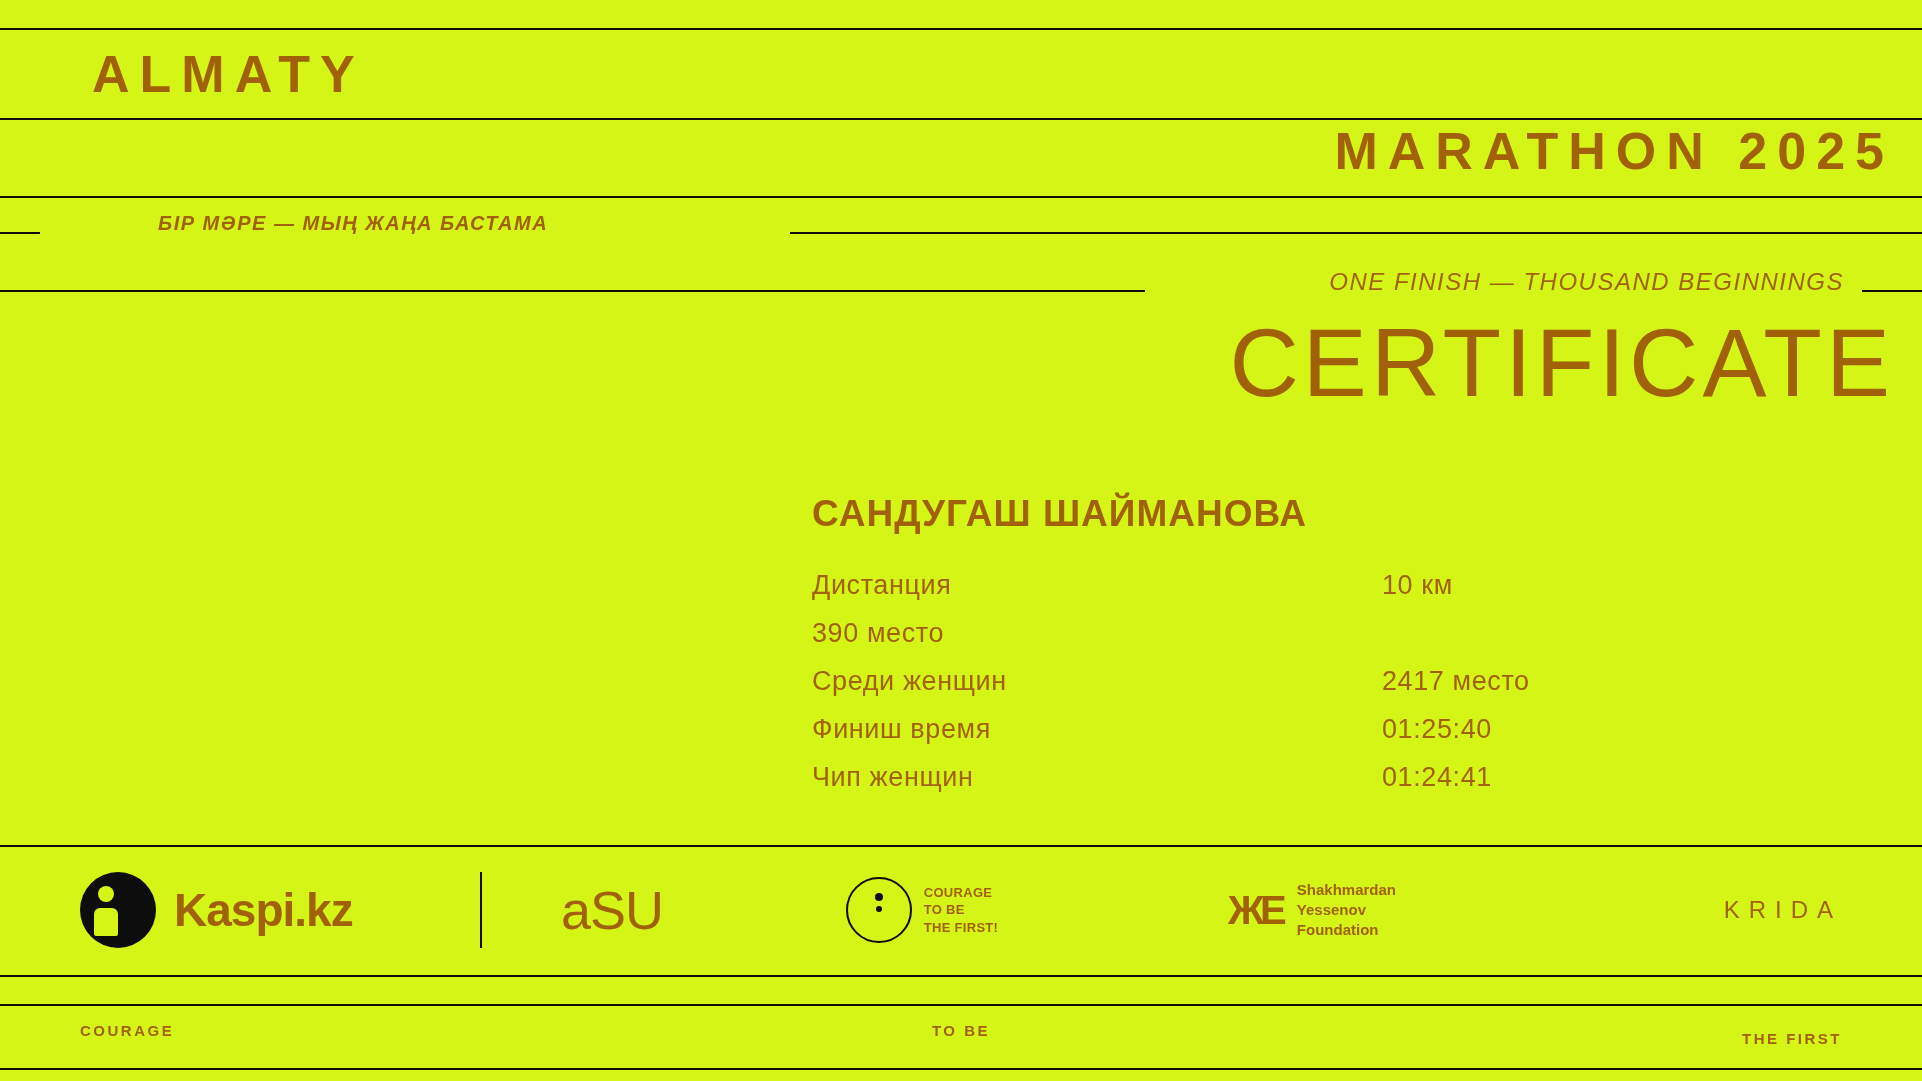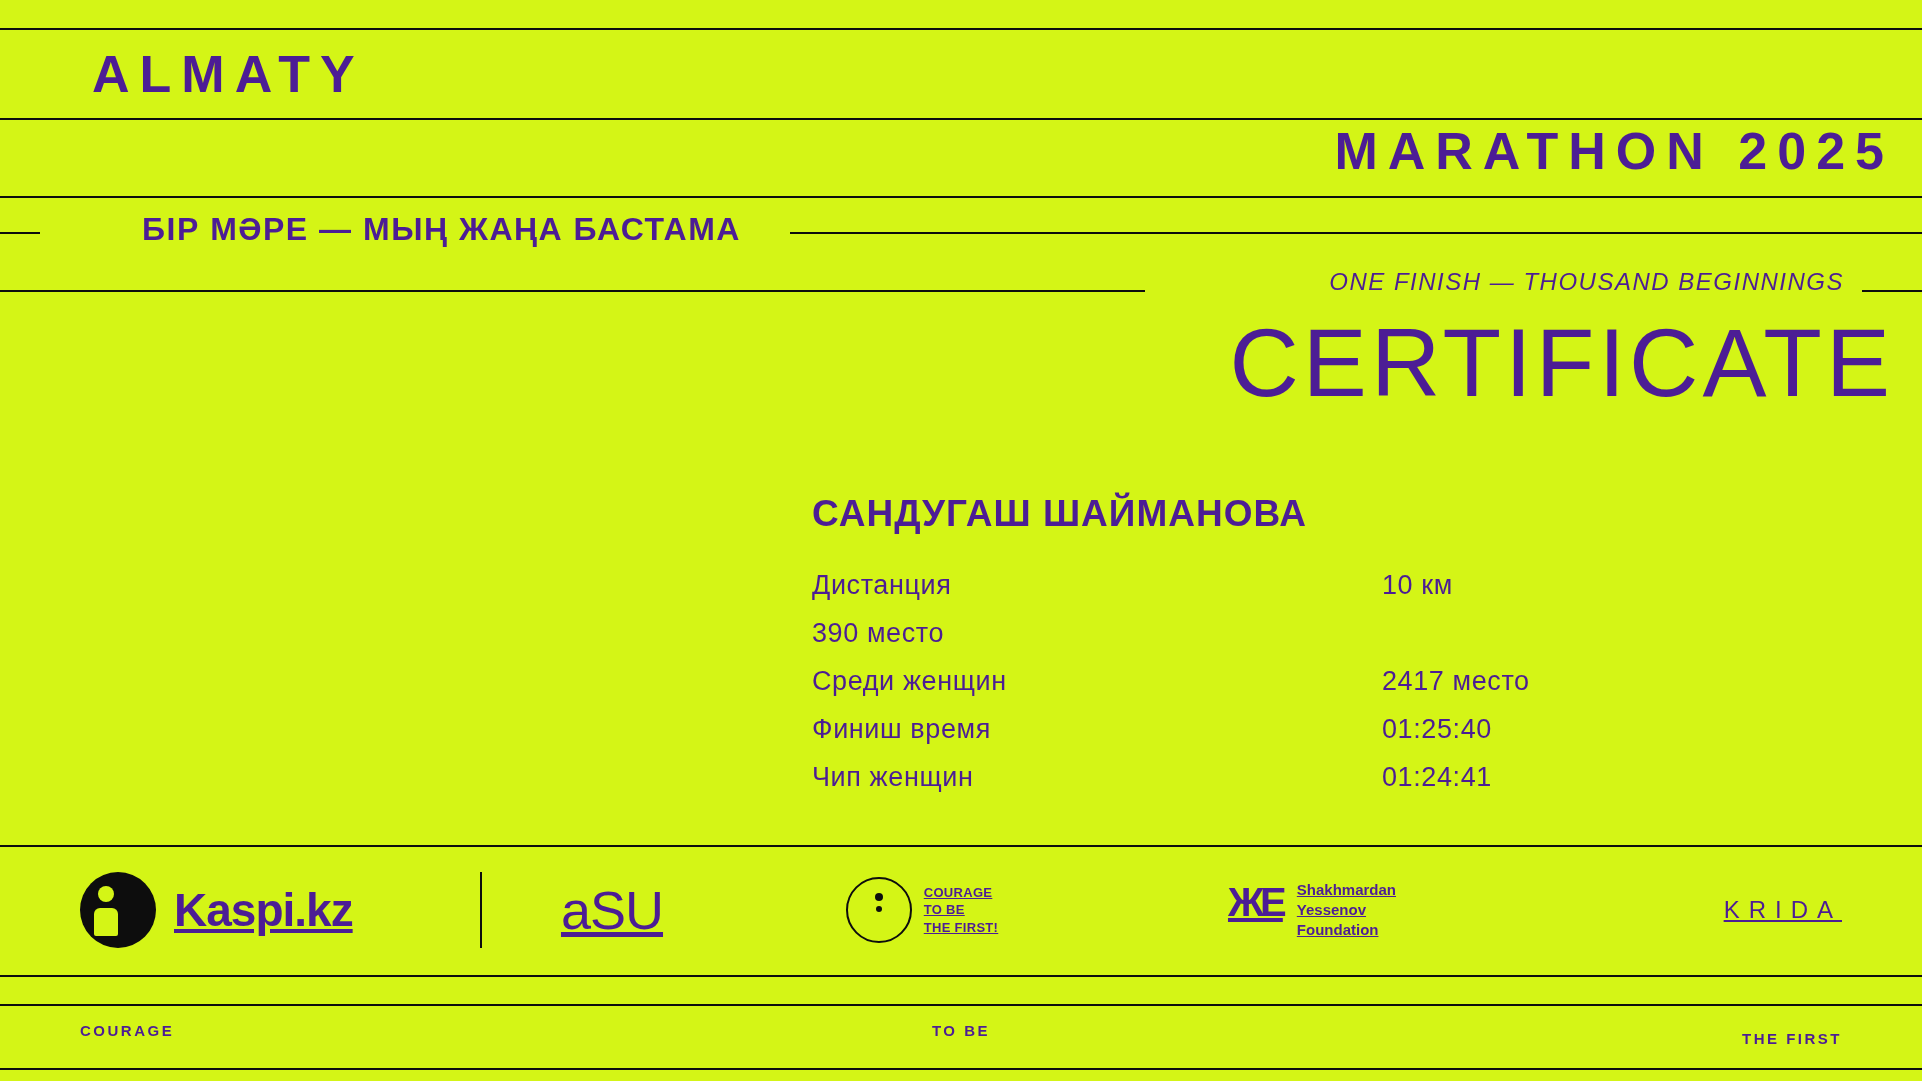--- a/index.html
+++ b/index.html
@@ -9,21 +9,21 @@
   }
   body {
     font-family: "Liberation Sans", sans-serif;
   }
   .certificate {
     position: relative;
     width: 1922px;
     height: 1081px;
     background: #d4f516;
     overflow: hidden;
-    color: #4c1d95;
+    color: #a16207;
   }
   
   .rule {
     position: absolute;
     height: 2px;
     background: #0d0d0d;
     left: 0;
     width: 100%;
   }
   .rule.r1 { top: 28px; }
@@ -59,22 +59,23 @@
     top: 125px;
     right: 28px;
     font-size: 52px;
     letter-spacing: 10px;
     font-weight: 700;
     line-height: 1;
   }
   .slogan-kz {
     position: absolute;
     top: 213px;
-    left: 124px;
-    font-size: 32px;
+    left: 140px;
+    font-size: 20px;
+    font-style: italic;
     font-weight: 700;
     letter-spacing: 1.5px;
     background: #d4f516;
     padding: 0 18px;
     line-height: 1;
   }
   .slogan-en {
     position: absolute;
     top: 270px;
     right: 60px;
@@ -128,21 +129,20 @@
     width: 100%;
     height: 130px;
     display: flex;
     align-items: center;
   }
   .sponsor {
     display: flex;
     align-items: center;
     justify-content: center;
     height: 100%;
-    text-decoration: underline;
   }
   .sp-kaspi { width: 400px; padding-left: 80px; justify-content: flex-start; }
   .sp-div { width: 2px; height: 76px; background: #0d0d0d; }
   .sp-asu { width: 260px; }
   .sp-fund { width: 360px; }
   .sp-shf { width: 420px; }
   .sp-krida { flex: 1; justify-content: flex-end; padding-right: 80px; }
 
   .kaspi-mark {
     width: 76px; height: 76px;
@@ -194,21 +194,21 @@
     border-radius: 50%;
     background: #0d0d0d;
     box-shadow: 0 12px 0 -1px #0d0d0d;
   }
   .fund-text {
     font-size: 13px;
     font-weight: 700;
     line-height: 1.35;
     letter-spacing: 0.3px;
   }
-  .shf-wrap { display: flex; gap: 14px; }
+  .shf-wrap { display: flex; align-items: center; gap: 14px; }
   .shf-mark {
     font-size: 40px;
     font-weight: 700;
     letter-spacing: -4px;
   }
   .shf-text {
     font-size: 15px;
     font-weight: 700;
     line-height: 1.35;
   }

